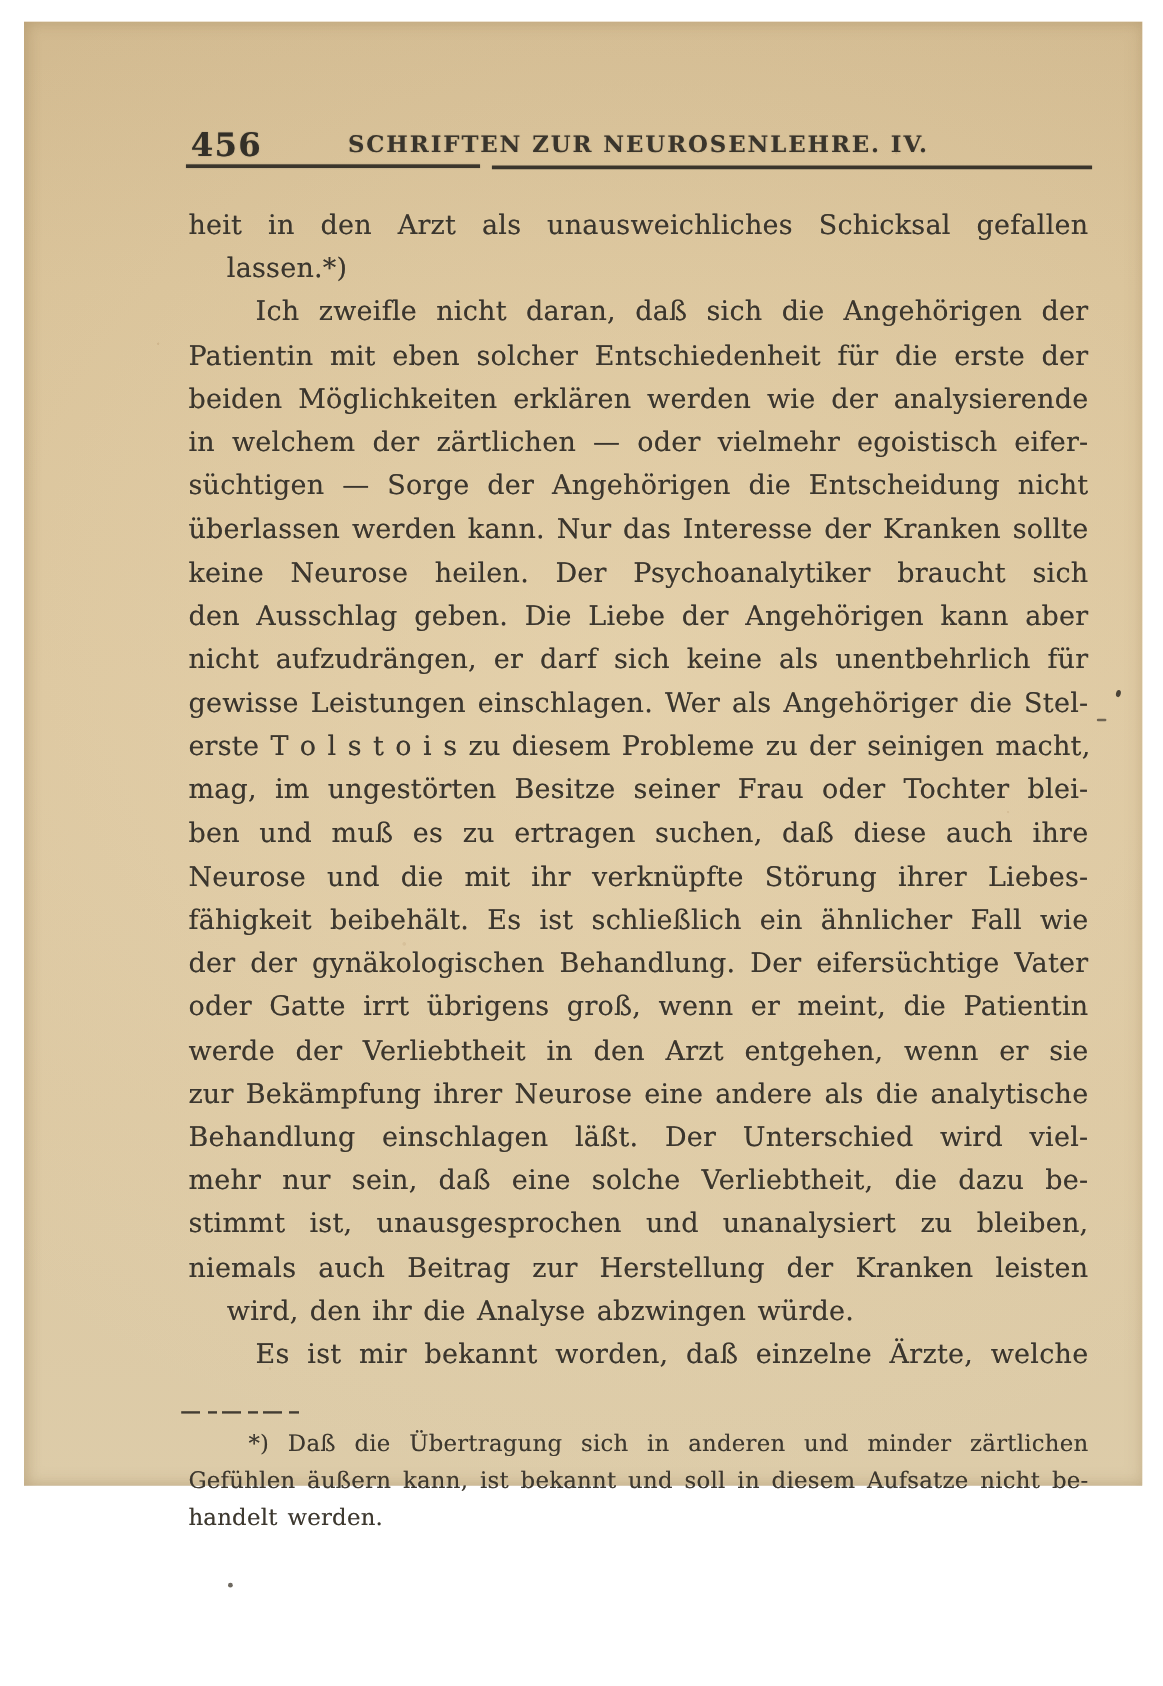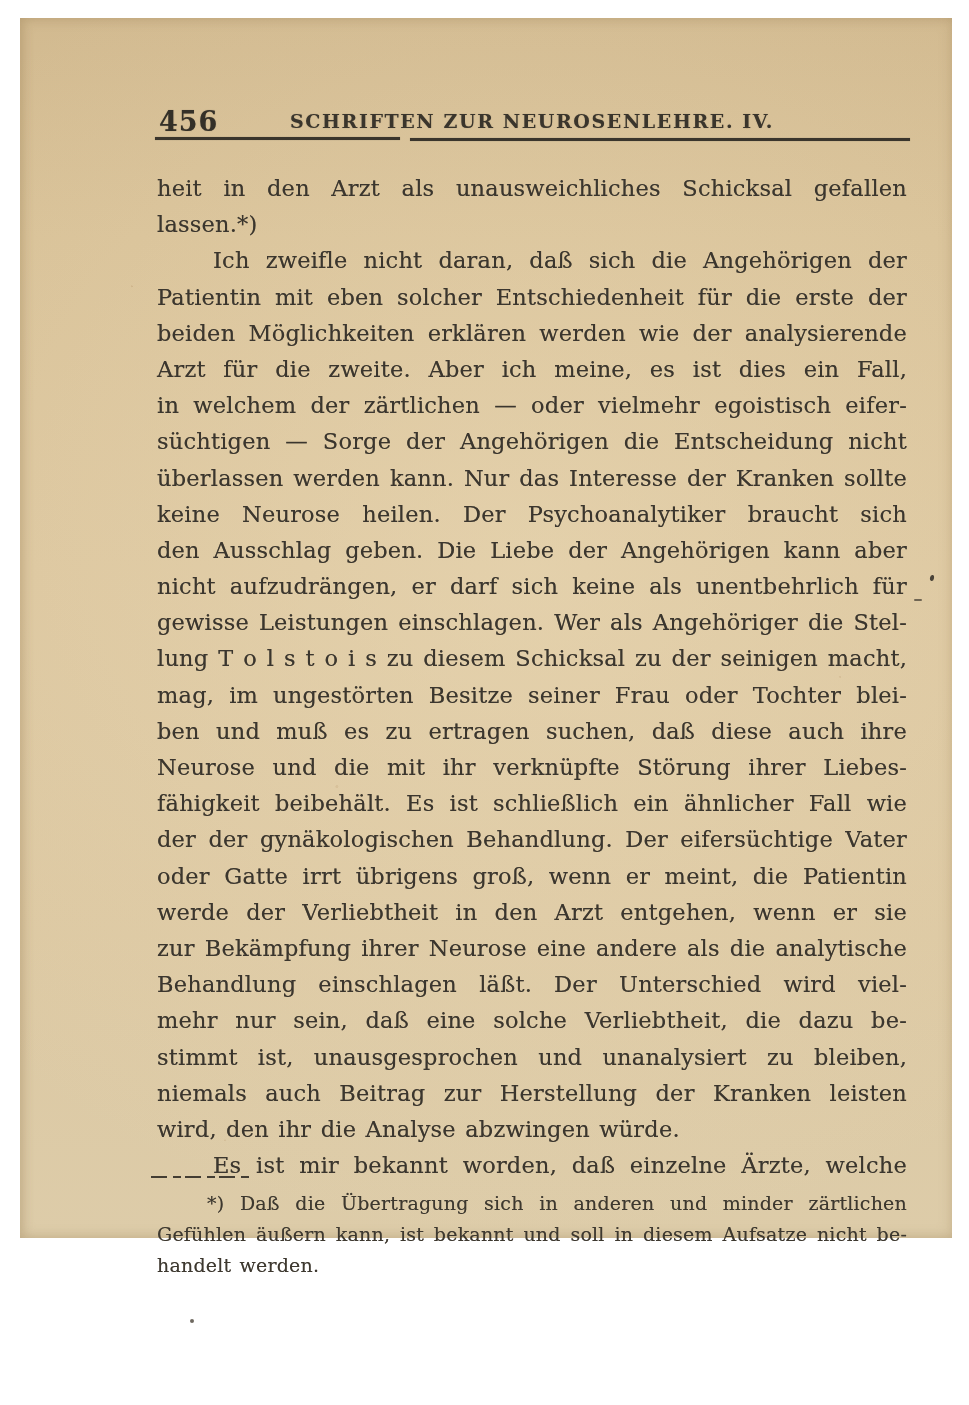--- a/index.html
+++ b/index.html
@@ -93,21 +93,21 @@
     line-height: 36.2px;
     font-size: 22.5px;
     letter-spacing: 0.2px;
     word-spacing: 2px;
     color: #3b362e;
     text-align: justify;
     text-align-last: justify;
     text-shadow: 0 0 0.5px rgba(59,54,46,0.55);
     white-space: nowrap;
   }
-  .body-line.no-just { text-align-last: left; white-space: normal; }
+  .body-line.no-just { text-align-last: left; white-space: normal; margin-left: 32px; }
   .body-line.indent  { text-indent: 56px; }
 
   .footnote-sep {
     position: absolute;
     left: -6px;
     top: 1158px;
     width: 102px;
     height: 2px;
     background: repeating-linear-gradient(90deg,
       #433d33 0 16px, transparent 16px 22px,
@@ -155,29 +155,28 @@
     </div>
     <div class="header-rule-left"></div>
     <div class="header-rule-right"></div>
 
     <div class="body-lines">
         <div class="body-line">heit in den Arzt als unausweichliches Schicksal gefallen</div>
         <div class="body-line no-just">lassen.*)</div>
         <div class="body-line indent">Ich zweifle nicht daran, daß sich die Angehörigen der</div>
         <div class="body-line">Patientin mit eben solcher Entschiedenheit für die erste der</div>
         <div class="body-line">beiden Möglichkeiten erklären werden wie der analysierende</div>
-        <div class="body-line">Arzt für die zweite. Aber ich meine, es ist dies ein Fall,</div>
         <div class="body-line">in welchem der zärtlichen — oder vielmehr egoistisch eifer-</div>
         <div class="body-line">süchtigen — Sorge der Angehörigen die Entscheidung nicht</div>
         <div class="body-line">überlassen werden kann. Nur das Interesse der Kranken sollte</div>
         <div class="body-line">keine Neurose heilen. Der Psychoanalytiker braucht sich</div>
         <div class="body-line">den Ausschlag geben. Die Liebe der Angehörigen kann aber</div>
         <div class="body-line">nicht aufzudrängen, er darf sich keine als unentbehrlich für</div>
         <div class="body-line">gewisse Leistungen einschlagen. Wer als Angehöriger die Stel-</div>
-        <div class="body-line">lung T o l s t o i s zu diesem Schicksal zu der seinigen macht,</div>
+        <div class="body-line">erste T o l s t o i s zu diesem Probleme zu der seinigen macht,</div>
         <div class="body-line">mag, im ungestörten Besitze seiner Frau oder Tochter blei-</div>
         <div class="body-line">ben und muß es zu ertragen suchen, daß diese auch ihre</div>
         <div class="body-line">Neurose und die mit ihr verknüpfte Störung ihrer Liebes-</div>
         <div class="body-line">fähigkeit beibehält. Es ist schließlich ein ähnlicher Fall wie</div>
         <div class="body-line">der der gynäkologischen Behandlung. Der eifersüchtige Vater</div>
         <div class="body-line">oder Gatte irrt übrigens groß, wenn er meint, die Patientin</div>
         <div class="body-line">werde der Verliebtheit in den Arzt entgehen, wenn er sie</div>
         <div class="body-line">zur Bekämpfung ihrer Neurose eine andere als die analytische</div>
         <div class="body-line">Behandlung einschlagen läßt. Der Unterschied wird viel-</div>
         <div class="body-line">mehr nur sein, daß eine solche Verliebtheit, die dazu be-</div>

